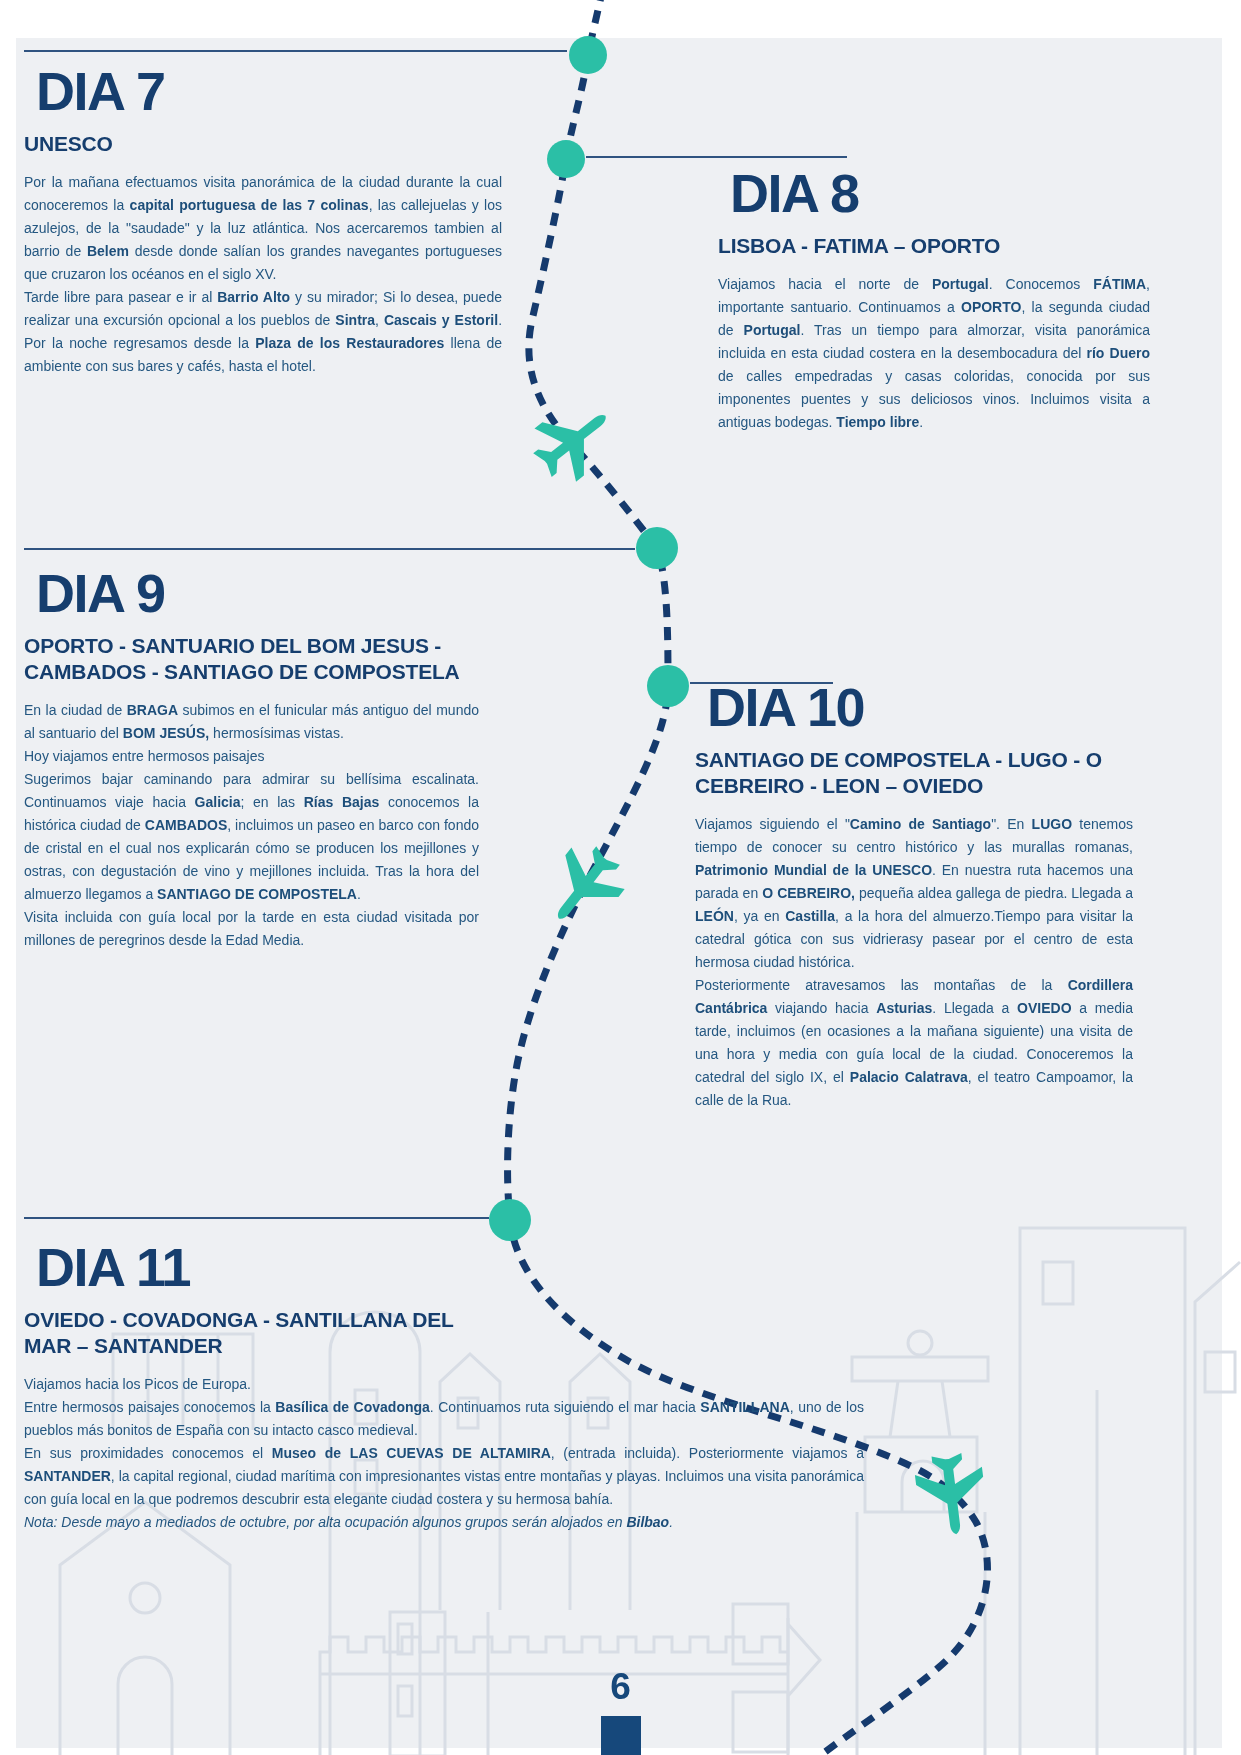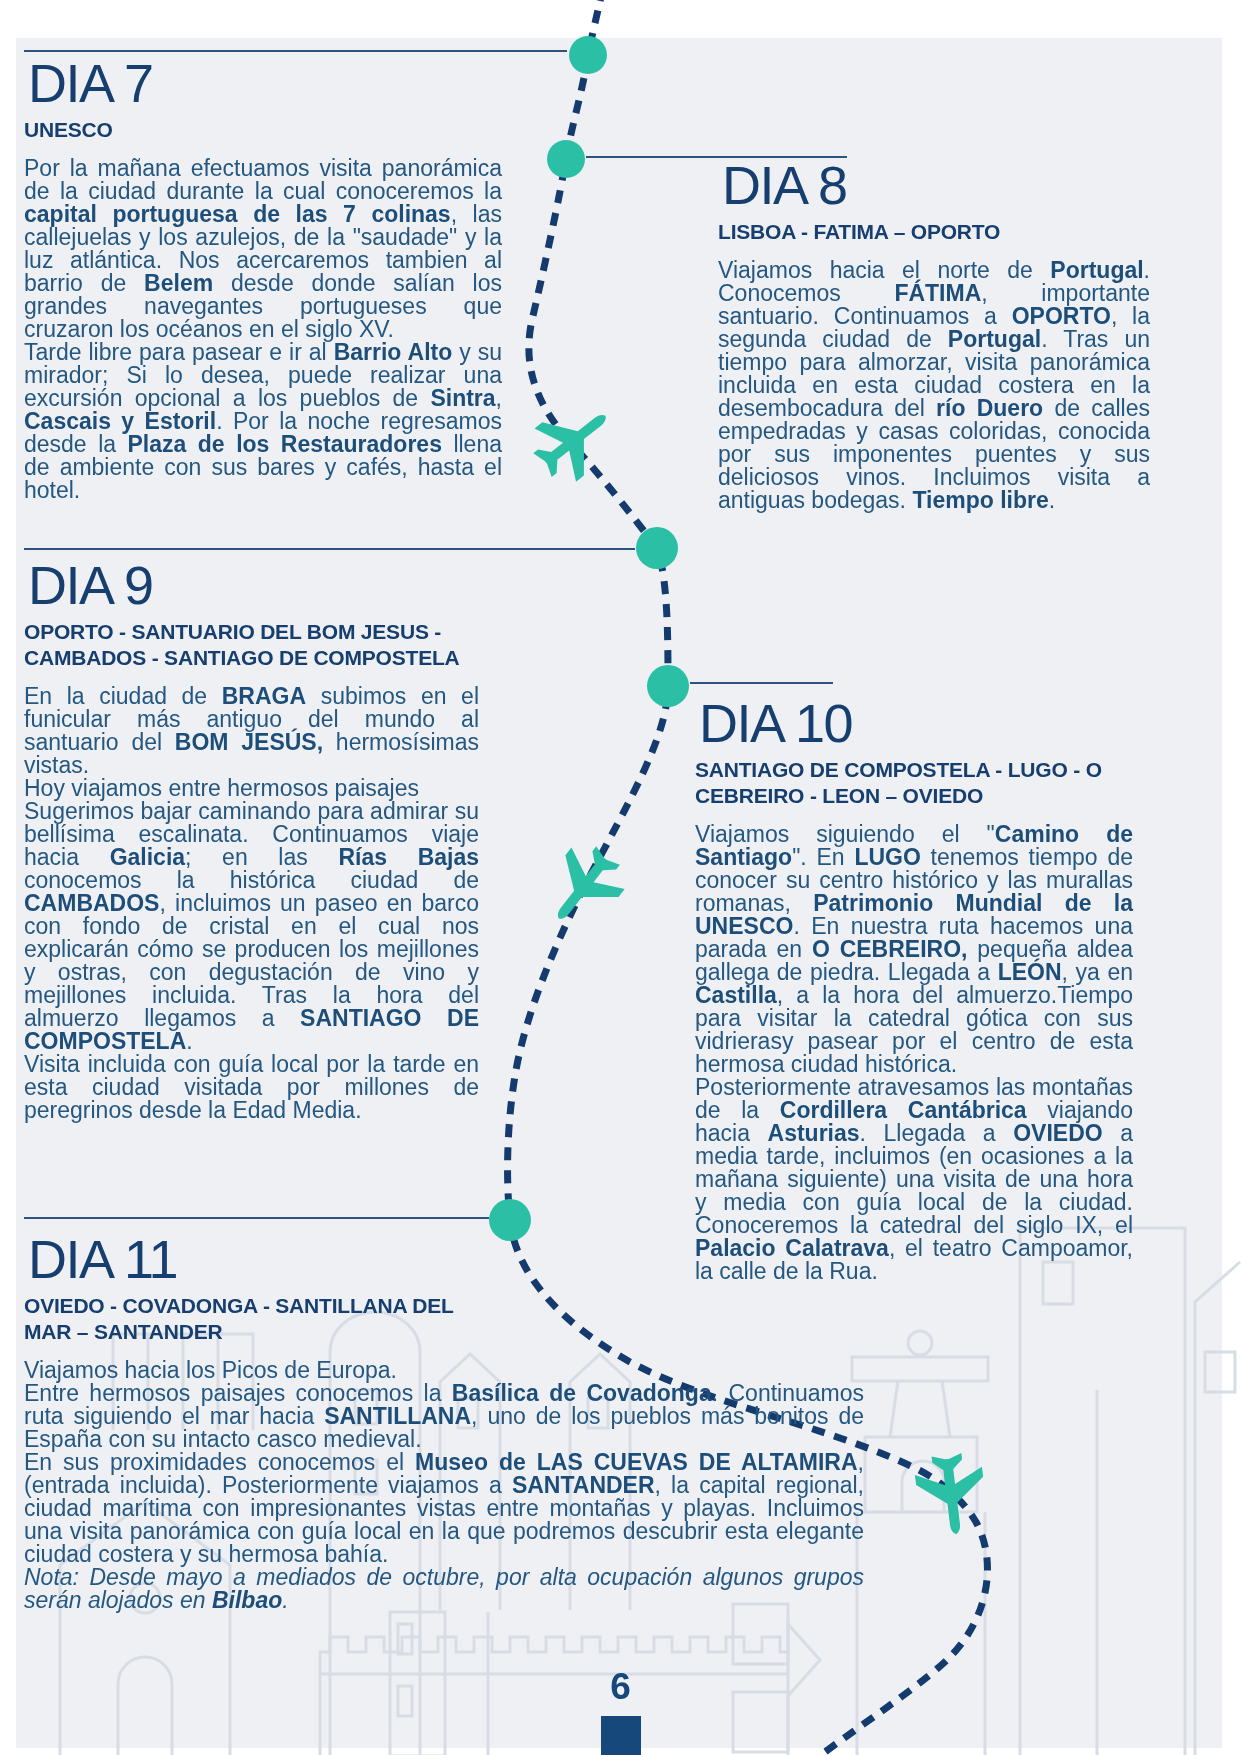--- a/index.html
+++ b/index.html
@@ -4,33 +4,33 @@
 <style>
   html,body{margin:0;padding:0;background:#ffffff;}
   .page{
     position:relative;width:1241px;height:1755px;overflow:hidden;background:#ffffff;
     font-family:"Liberation Sans",sans-serif;
   }
   .paper{position:absolute;left:16px;top:38px;right:19px;bottom:7px;background:#eef0f3;}
   svg.layer{position:absolute;left:0;top:0;pointer-events:none;}
   .sec{position:absolute;color:#245781;}
   .sec h1{
-    margin:4px;font-size:54px;line-height:55px;font-weight:normal;color:#163e6e;letter-spacing:-1.5px;
+    margin:12px;font-size:54px;line-height:55px;font-weight:bold;color:#163e6e;letter-spacing:-1.5px;
   }
   .sec h2{
     margin:6px 0 0 0;font-size:21px;line-height:26px;font-weight:bold;color:#163e6e;letter-spacing:-0.2px;
   }
-  .sec .body{margin-top:14px;font-size:23px;line-height:23px;text-align:justify;}
+  .sec .body{margin-top:14px;font-size:14px;line-height:23px;text-align:justify;}
   .sec .body p{margin:0;}
   .sec .body b{font-weight:bold;color:#1d4e7a;}
   .it{font-style:italic;}
   #sec7{left:24px;top:52px;width:478px;}
   #sec8{left:718px;top:154px;width:432px;}
   #sec9{left:24px;top:554px;width:455px;}
-  #sec10{left:695px;top:692px;width:438px;}
+  #sec10{left:695px;top:668px;width:438px;}
   #sec11{left:24px;top:1228px;width:840px;}
   #sec11 h2{max-width:440px;}
   .page-number{
     position:absolute;left:0;top:1666px;width:1241px;text-align:center;
     font-size:37px;font-weight:bold;color:#16487b;
   }
   .footer-block{position:absolute;left:601px;top:1716px;width:40px;height:39px;background:#16487b;}
 </style>
 </head>
 <body>

